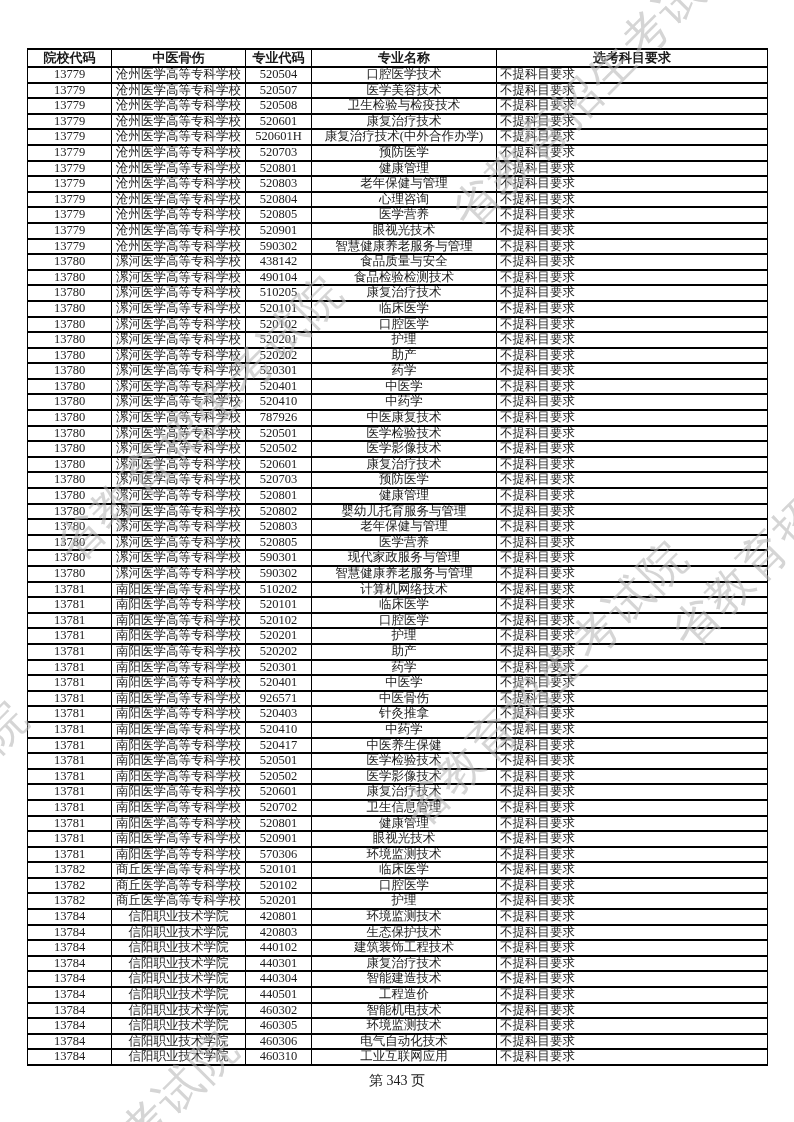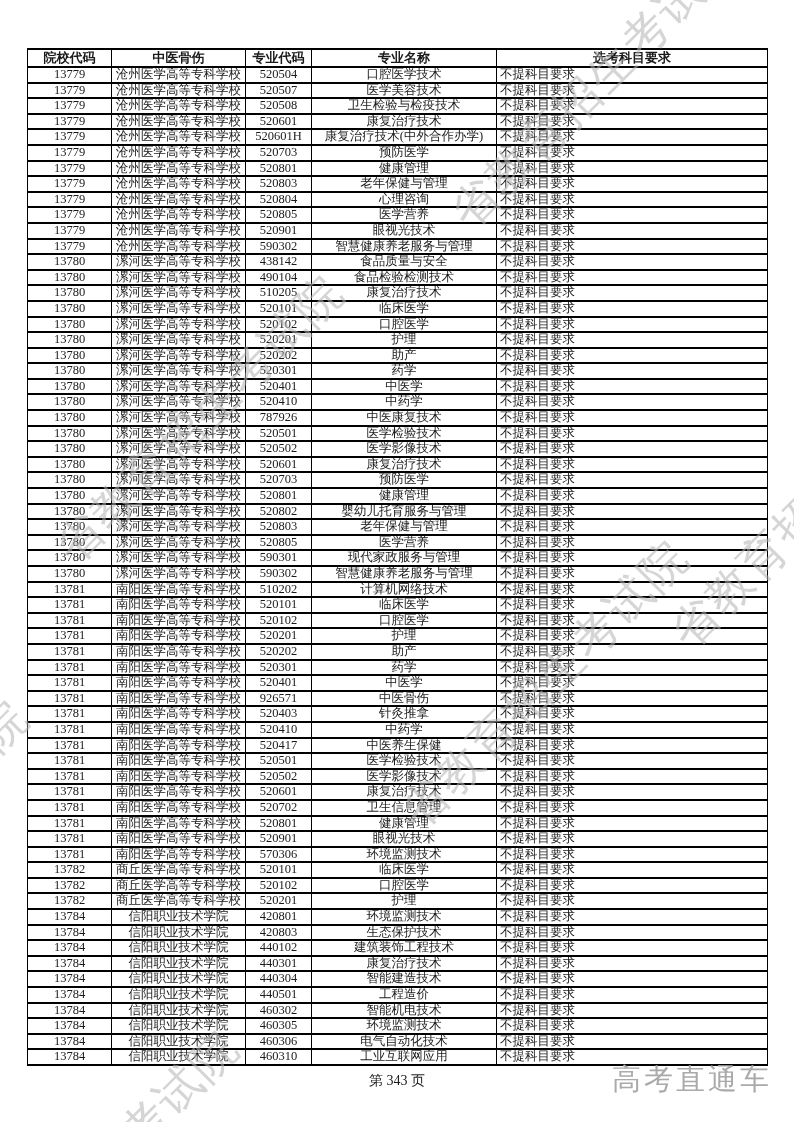--- a/index.html
+++ b/index.html
@@ -559,15 +559,14 @@
       <td>13784</td>
       <td>信阳职业技术学院</td>
       <td>460310</td>
       <td>工业互联网应用</td>
       <td class="req-cell">不提科目要求</td>
     </tr>
       </tbody>
   </table>
 
   <div class="footer-page">第 343 页</div>
-  <div class="footer-brand">高考直通车</div>
 
 </div>
 
 </body></html>

